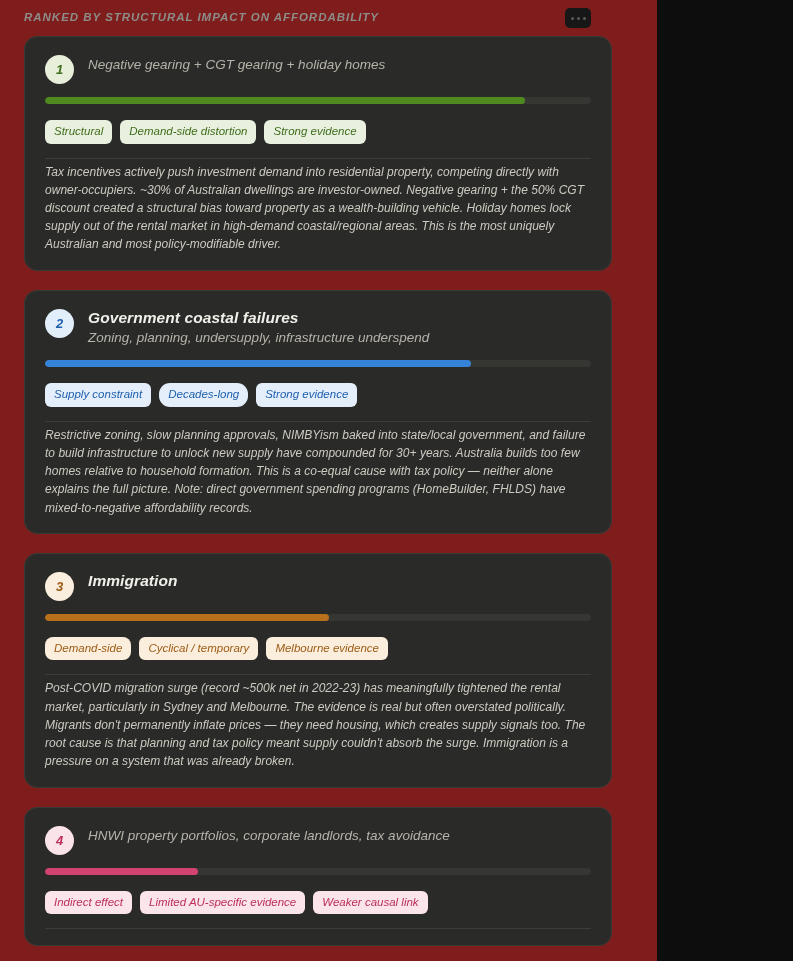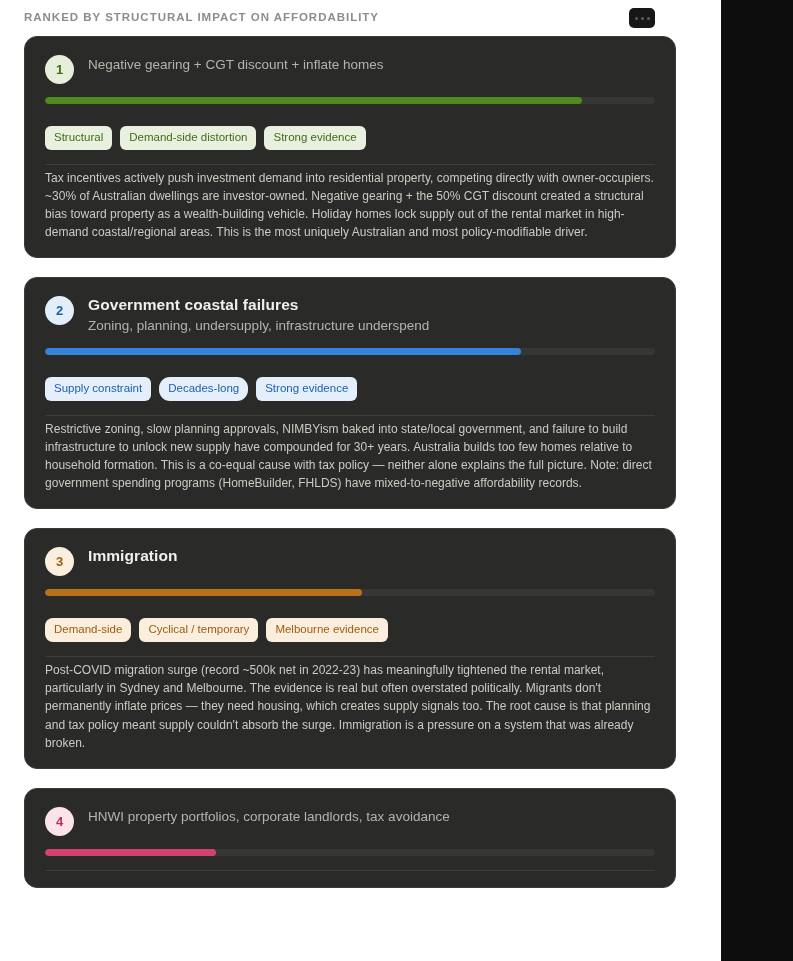--- a/index.html
+++ b/index.html
@@ -8,25 +8,26 @@
   html, body {
     width: 793px;
     height: 961px;
     background: #0d0d0d;
     font-family: "Liberation Sans", sans-serif;
     -webkit-font-smoothing: antialiased;
     overflow: hidden;
   }
 
   .page {
-    width: 721px;
+    width: 657px;
     height: 961px;
-    background: #ffffff;
+    background: #7f1d1d;
     padding: 0;
     position: relative;
+    font-style: italic;
   }
 
   
   .header {
     height: 36px;
     display: flex;
     align-items: center;
     justify-content: space-between;
     padding: 0 24px 0 24px;
   }
@@ -122,21 +123,21 @@
     background: #363633;
     overflow: hidden;
   }
   .bar-fill {
     height: 100%;
     border-radius: 4px;
   }
 
   
   .tags {
-    margin-top: 22px;
+    margin-top: 16px;
     display: flex;
     flex-wrap: wrap;
     gap: 8px;
   }
   .tag {
     font-size: 11.5px;
     line-height: 1;
     padding: 6px 9px 6px 9px;
     border-radius: 6px;
     white-space: nowrap;
@@ -169,21 +170,21 @@
       <i></i>
       <i></i>
     </div>
   </div>
 
   <div class="cards" id="cards">
       <div class="card" style="background: rgb(42, 42, 40); border-color: rgb(58, 58, 55);">
         <div class="card-head">
           <div class="rank" style="background: rgb(231, 239, 219); color: rgb(63, 110, 26);">1</div>
           <div class="titles">
-            <div class="card-sub" style="color: rgb(182, 179, 171);">Negative gearing + CGT discount + inflate homes</div>
+            <div class="card-sub" style="color: rgb(182, 179, 171);">Negative gearing + CGT gearing + holiday homes</div>
           </div>
         </div>
         <div class="bar-track" style="background: rgb(54, 54, 51);">
           <div class="bar-fill" style="width: 88%; background: rgb(78, 138, 31);"></div>
         </div>
         <div class="tags">
           <span class="tag" style="background: rgb(233, 240, 223); color: rgb(63, 110, 26);">Structural</span>
           <span class="tag" style="background: rgb(233, 240, 223); color: rgb(63, 110, 26);">Demand-side distortion</span>
           <span class="tag" style="background: rgb(233, 240, 223); color: rgb(63, 110, 26);">Strong evidence</span>
         </div>
@@ -230,17 +231,22 @@
       <div class="card" style="background: rgb(42, 42, 40); border-color: rgb(58, 58, 55);">
         <div class="card-head">
           <div class="rank" style="background: rgb(251, 227, 234); color: rgb(188, 47, 92);">4</div>
           <div class="titles">
             <div class="card-sub" style="color: rgb(182, 179, 171);">HNWI property portfolios, corporate landlords, tax avoidance</div>
           </div>
         </div>
         <div class="bar-track" style="background: rgb(54, 54, 51);">
           <div class="bar-fill" style="width: 28%; background: rgb(210, 67, 111);"></div>
         </div>
+        <div class="tags">
+          <span class="tag" style="background: rgb(251, 228, 234); color: rgb(188, 47, 92);">Indirect effect</span>
+          <span class="tag" style="background: rgb(251, 228, 234); color: rgb(188, 47, 92);">Limited AU-specific evidence</span>
+          <span class="tag" style="background: rgb(251, 228, 234); color: rgb(188, 47, 92);">Weaker causal link</span>
+        </div>
         <div class="divider" style="background: rgb(61, 61, 58);"></div>
       </div>
     </div>
 
 </div>
 
 </body></html>

